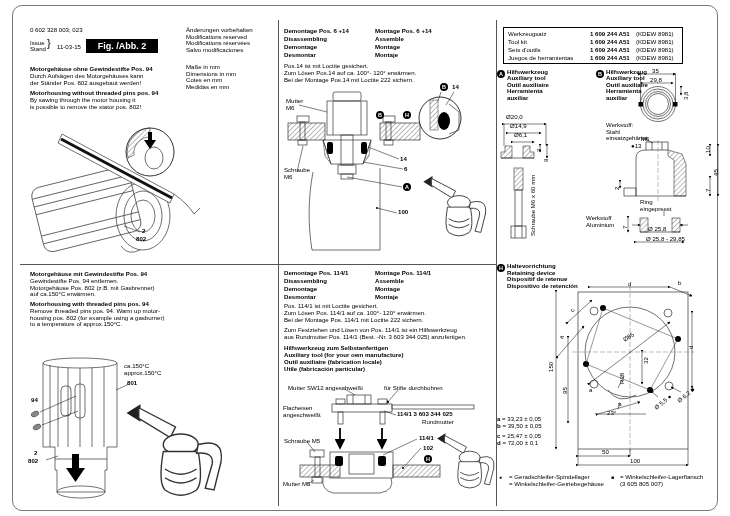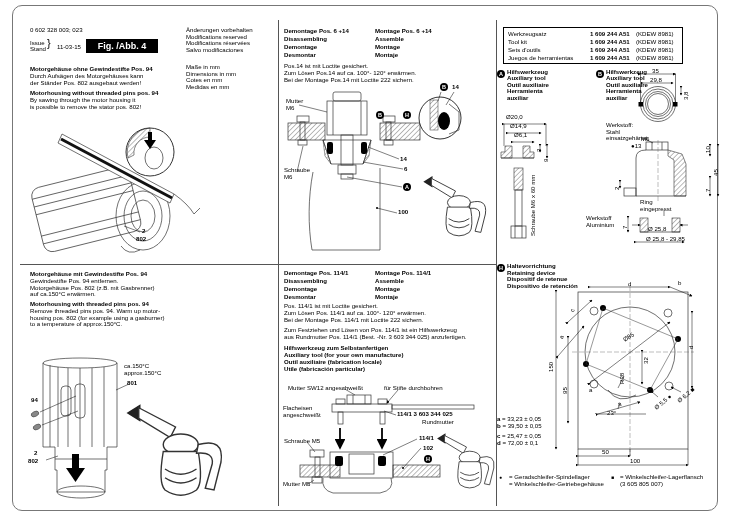--- a/index.html
+++ b/index.html
@@ -59,21 +59,21 @@
   <div class="sheet-border"></div>
   <div class="vdiv" style="left:278px"></div>
   <div class="vdiv" style="left:496px"></div>
   <div class="hdiv" style="left:20px;top:264px;width:476px"></div>
 
   <div class="t" style="left:30px;top:27px">0 602 328 003; 023</div>
   <div class="t lh5" style="left:30px;top:40px">Issue
 Stand</div>
   <div class="t" style="left:47px;top:40px;font-size:11px">}</div>
   <div class="t" style="left:57px;top:44px">11-03-15</div>
-  <div class="figbadge">Fig. /Abb. 4</div>
+  <div class="figbadge">Fig. /Abb. 2</div>
   <div class="t" style="left:186px;top:27px">Änderungen vorbehalten
 Modifications reserved
 Modifications réservées
 Salvo modificaciones</div>
   <div class="t" style="left:186px;top:64px">Maße in mm
 Dimensions in mm
 Cotes en mm
 Medidas en mm</div>
 
   <div class="t b" style="left:30px;top:66px">Motorgehäuse ohne Gewindestifte Pos. 94</div>

